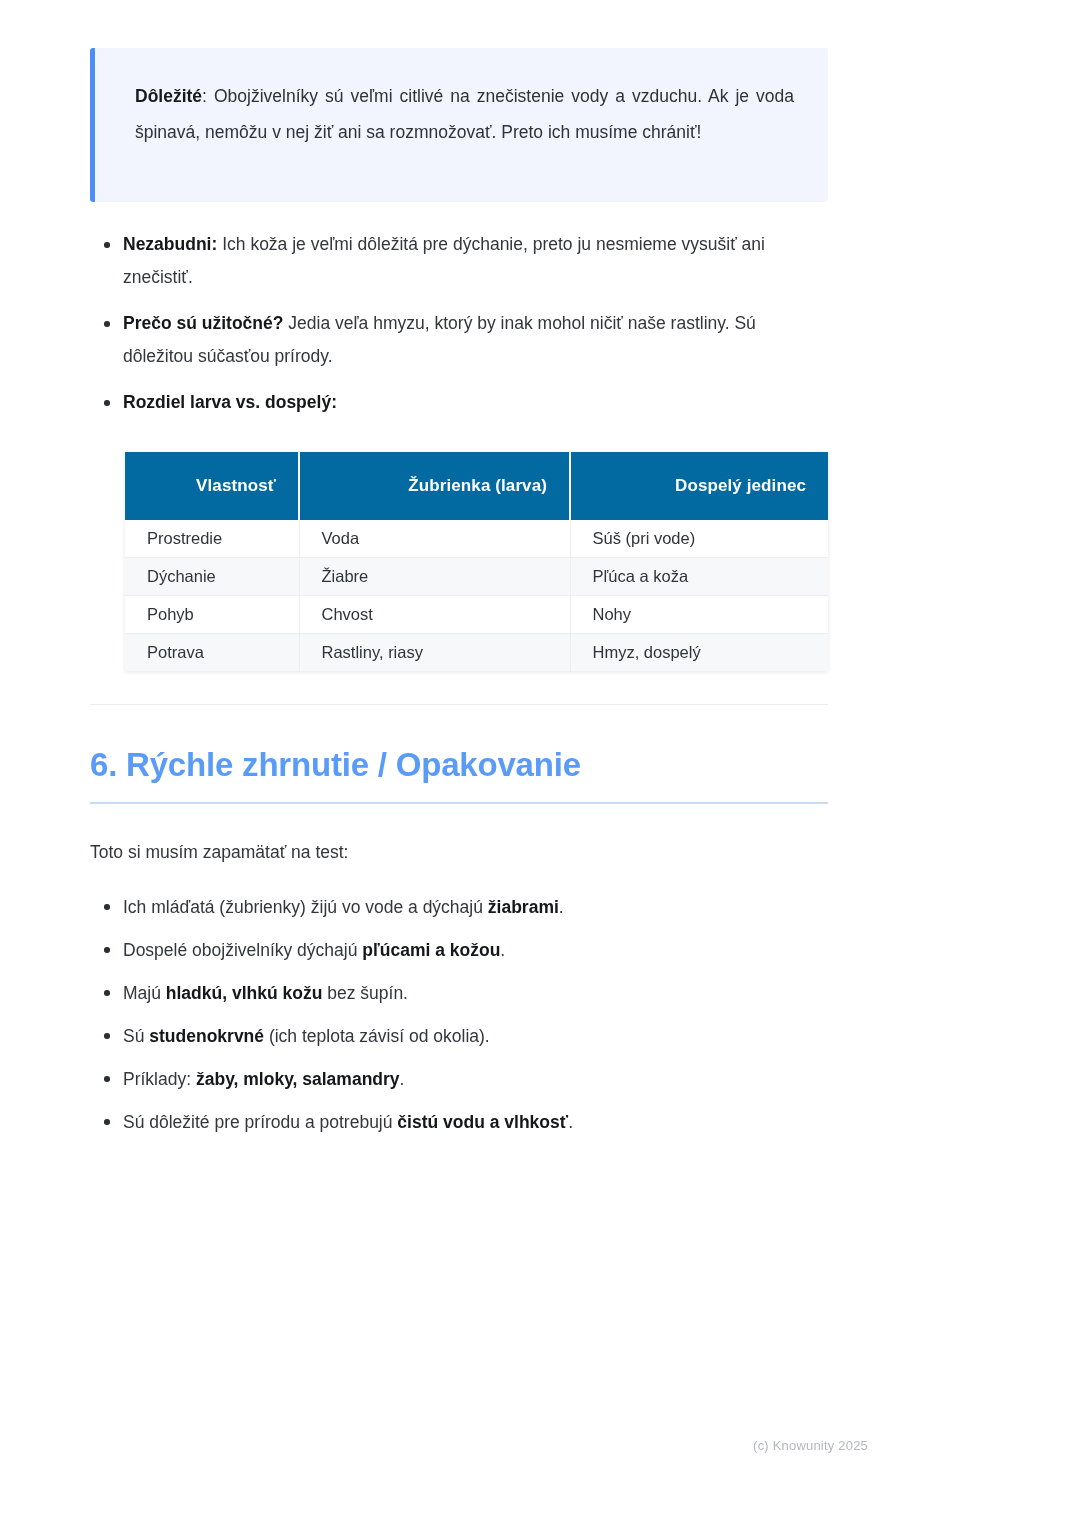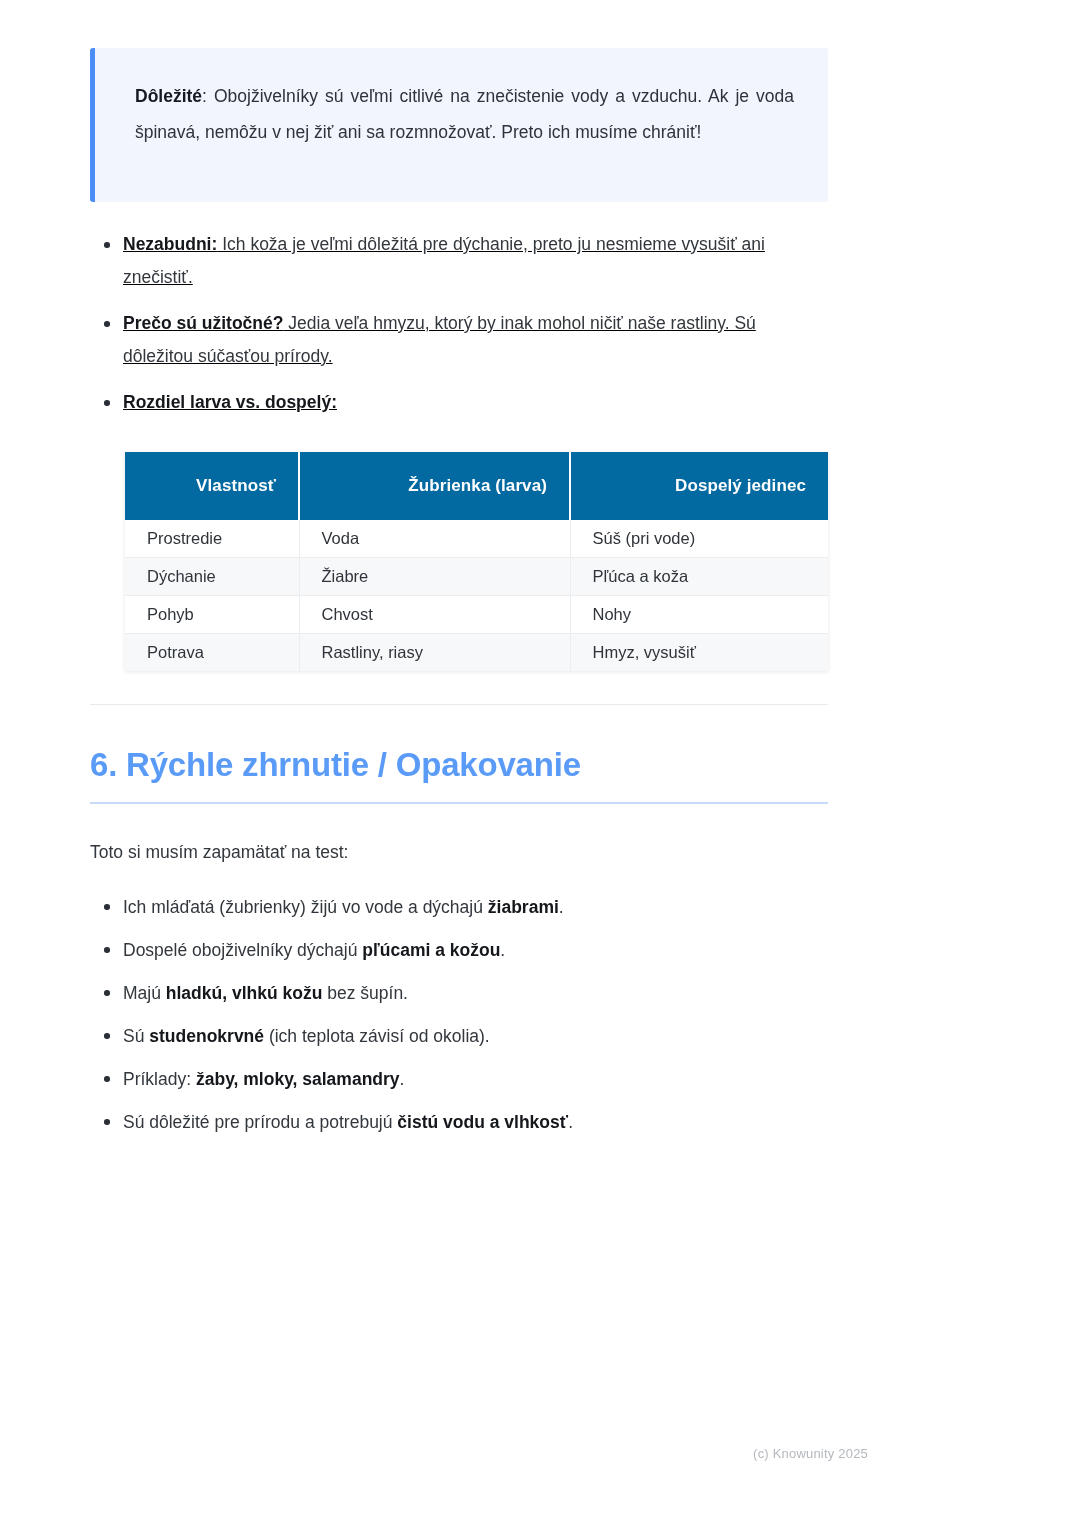--- a/index.html
+++ b/index.html
@@ -62,21 +62,20 @@
     color: #2e3338;
     text-align: justify;
     text-justify: inter-word;
   }
   .callout p b { font-weight: 700; color: #16191d; }
 
   
   ul.bullets {
     list-style: none;
     margin-top: 26px;
-    text-decoration: underline;
   }
   ul.bullets > li {
     position: relative;
     padding-left: 33px;
     font-size: 17.5px;
     line-height: 33px;
     color: #32373d;
     margin-bottom: 13px;
   }
   ul.bullets > li::before {
@@ -182,21 +181,20 @@
   ul.summary > li b { font-weight: 700; color: #14171b; }
 
   
   .footer {
     position: absolute;
     right: 68px;
     top: 1438px;
     font-size: 13px;
     color: #b4b8bd;
     letter-spacing: 0.2px;
-    margin-top: 8px;
   }
 </style>
 </head>
 <body>
 
 <div class="page">
 
   <div class="side-panel"></div>
   <div class="side-panel-bar"></div>
 
@@ -238,21 +236,21 @@
             <td>Pľúca a koža</td>
           </tr>
           <tr>
             <td>Pohyb</td>
             <td>Chvost</td>
             <td>Nohy</td>
           </tr>
           <tr>
             <td>Potrava</td>
             <td>Rastliny, riasy</td>
-            <td>Hmyz, vysušiť</td>
+            <td>Hmyz, dospelý</td>
           </tr>
         </tbody>
       </table>
     </div>
 
     <div class="divider"></div>
 
     <h2 class="section-heading">6. Rýchle zhrnutie / Opakovanie</h2>
     <div class="heading-rule"></div>
 

